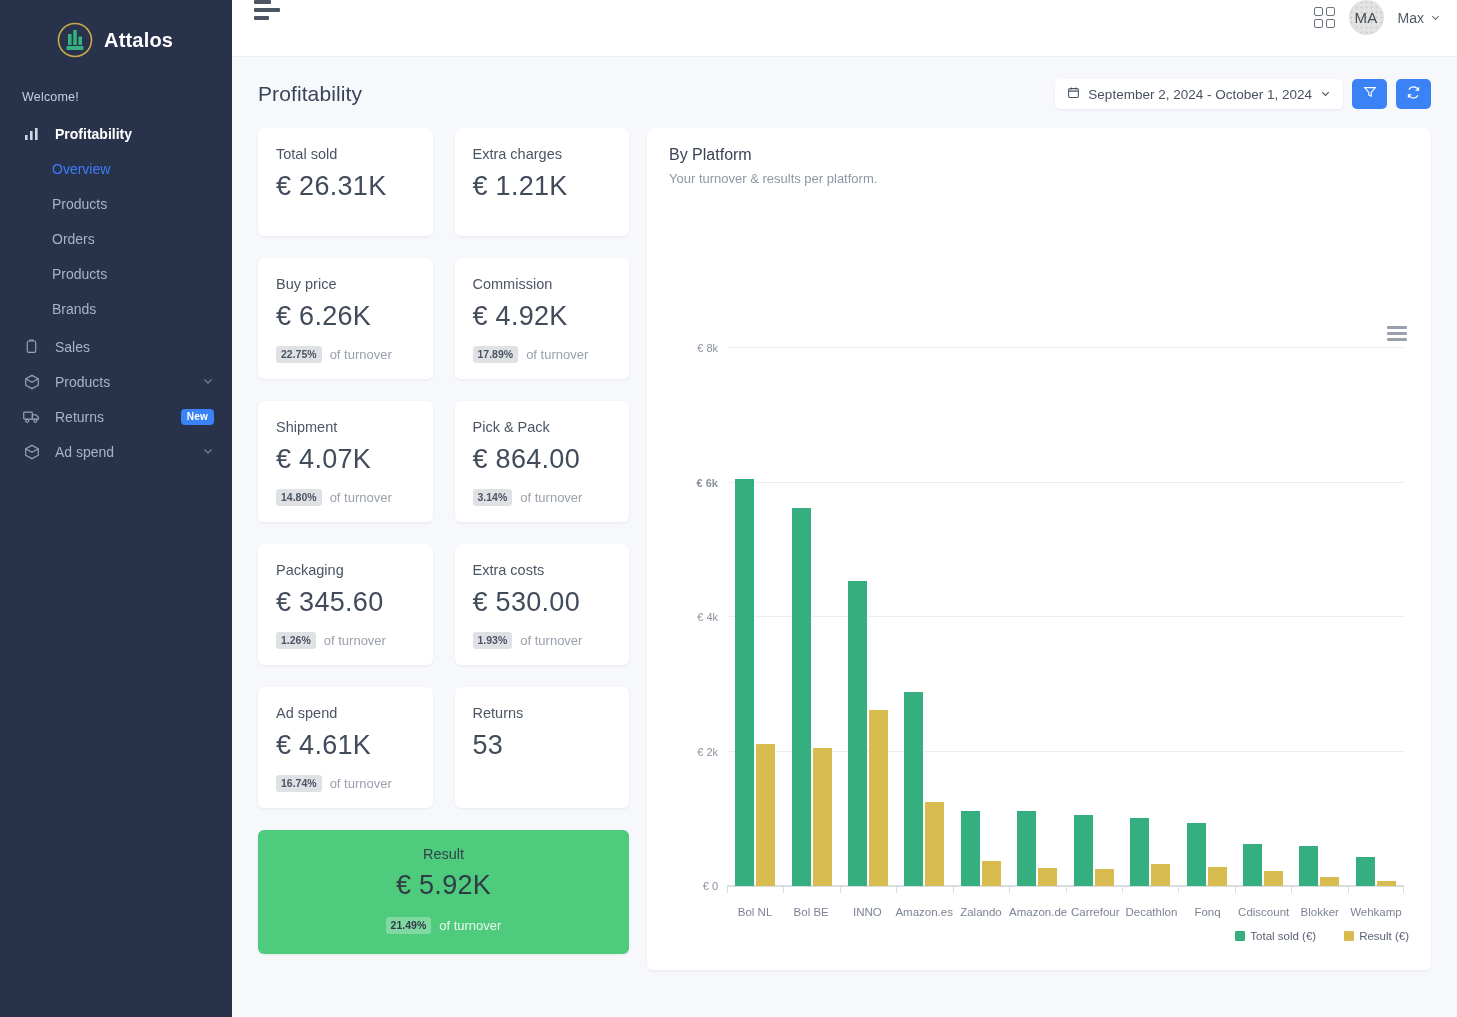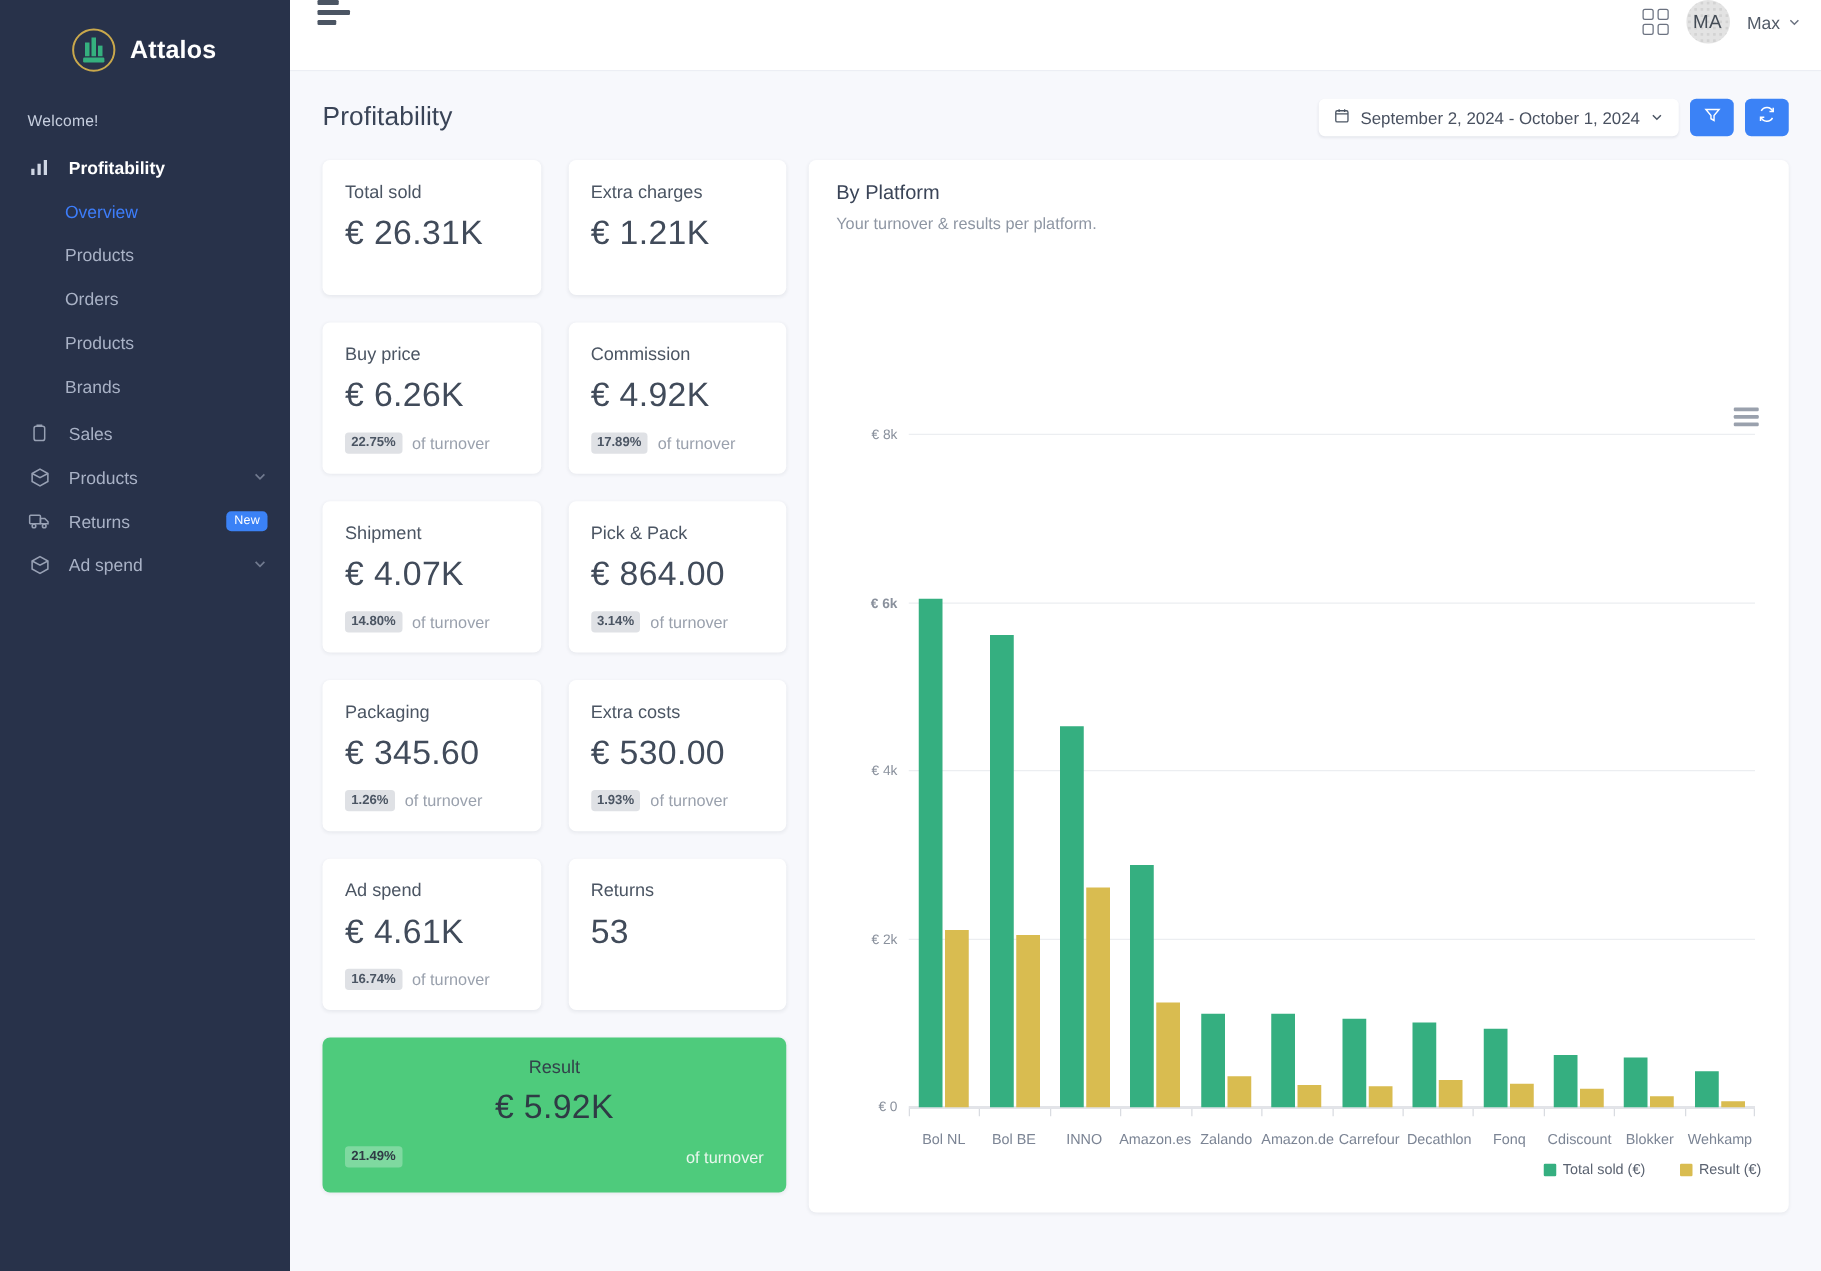--- a/index.html
+++ b/index.html
@@ -28,21 +28,21 @@
     height: 35px; padding: 0 18px 0 22px; cursor: pointer;
     font-size: 14px; color: #a9b2c6; position: relative;
   }
   .nav-item .nav-ico { width: 19px; height: 19px; flex: 0 0 19px; display: flex; align-items: center; justify-content: center; }
   .nav-item.active-top { color: #ffffff; font-weight: bold; }
   .nav-sub { padding-left: 52px; height: 35px; display: flex; align-items: center; font-size: 14px; color: #a9b2c6; cursor: pointer; }
   .nav-sub.current { color: #3d7dfa; }
   .chev { margin-left: auto; opacity: .65; }
   .badge-new {
     margin-left: auto; background: #3b82f6; color: #fff;
-    font-size: 10px; font-weight: normal; border-radius: 4px;
+    font-size: 10px; font-weight: bold; border-radius: 4px;
     padding: 2px 6px 3px; letter-spacing: .2px;
   }
 
   
   .main { flex: 1; display: flex; flex-direction: column; background: #f7f8fc; }
   .topbar {
     height: 57px; background: #fff; display: flex; align-items: flex-start;
     padding: 0 16px 0 22px; border-bottom: 1px solid #eceef4;
   }
   .burger { width: 26px; cursor: pointer; display: flex; flex-direction: column; gap: 4px; }
@@ -95,21 +95,21 @@
   }
   .foot-txt { font-size: 13px; color: #9aa1ad; }
 
   .result-card {
     margin-top: 22px; background: #4ecb7c; border-radius: 6px;
     padding: 16px 18px 20px; text-align: center;
     box-shadow: 0 1px 3px rgba(30,40,60,.07);
   }
   .result-card .card-label { font-size: 14.5px; color: #32414a; margin-bottom: 8px; }
   .result-card .card-value { font-size: 27px; color: #2f3b45; }
-  .result-card .card-foot { justify-content: space-between; margin-top: 16px; }
+  .result-card .card-foot { justify-content: center; margin-top: 16px; }
   .result-card .pct { background: rgba(255,255,255,.28); color: #2f3b45; }
   .result-card .foot-txt { color: #eaf7ee; }
 
   
   .chart-card {
     flex: 1; background: #fff; border-radius: 6px;
     box-shadow: 0 1px 3px rgba(30,40,60,.07);
     height: 842px; padding: 18px 22px 14px; position: relative;
   }
   .chart-title { font-size: 16px; color: #3a4457; margin-bottom: 7px; }

